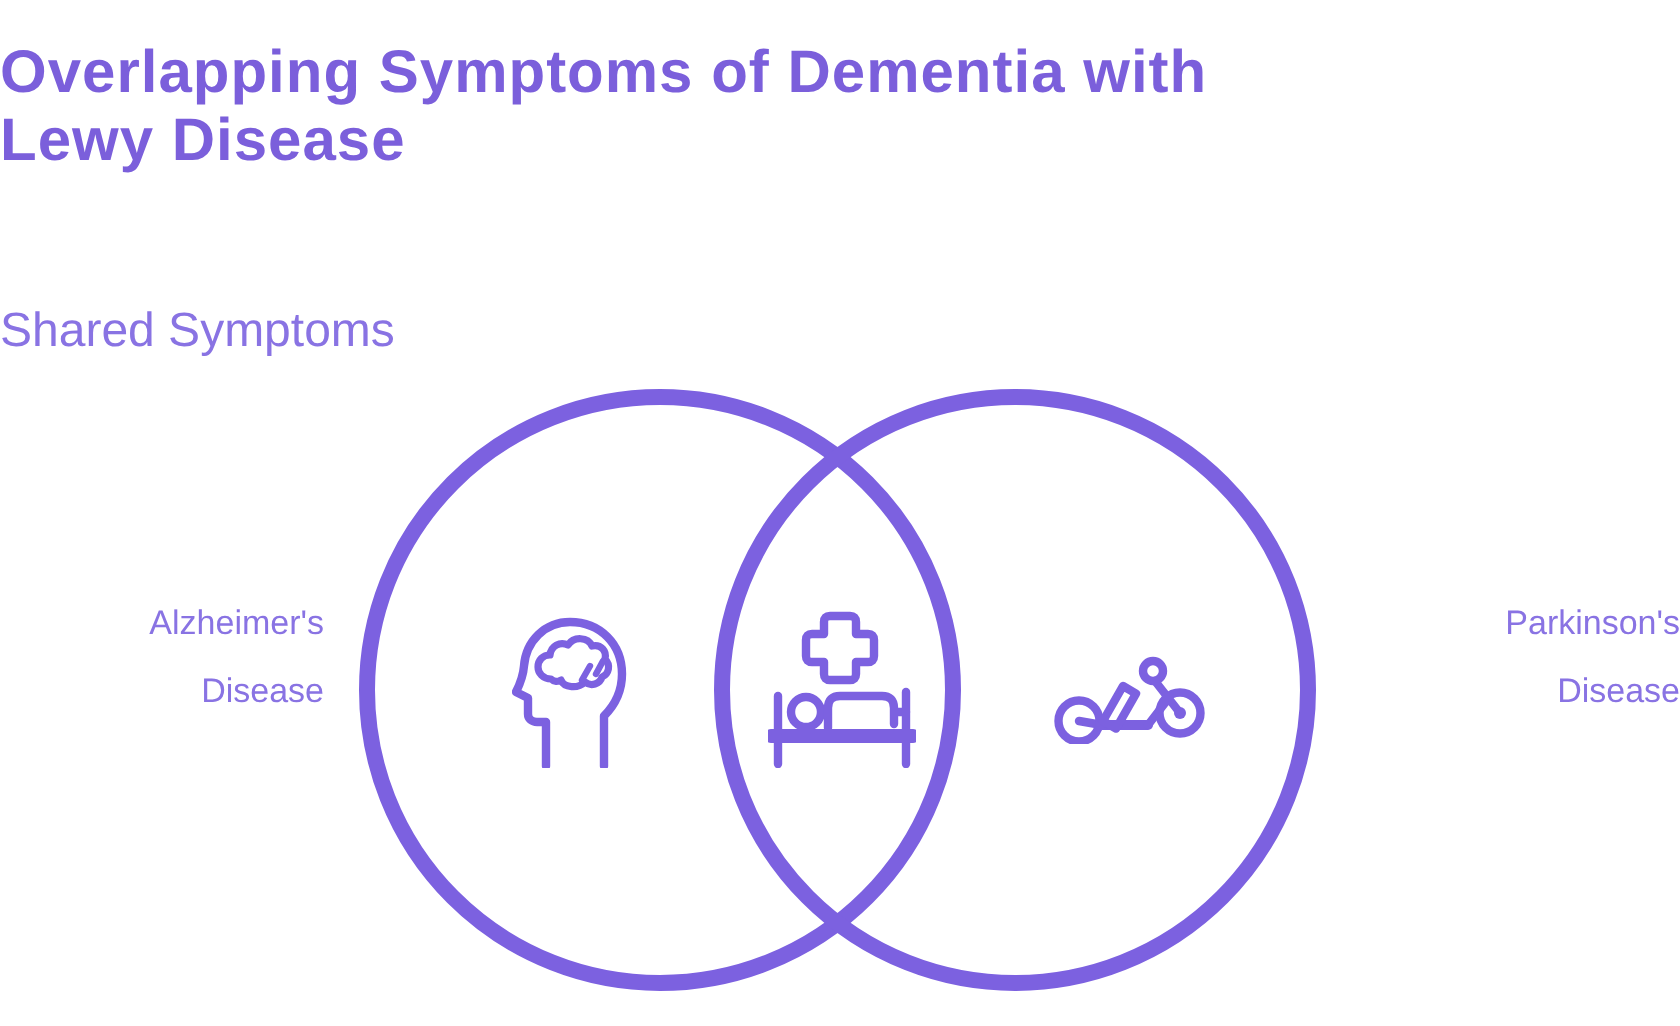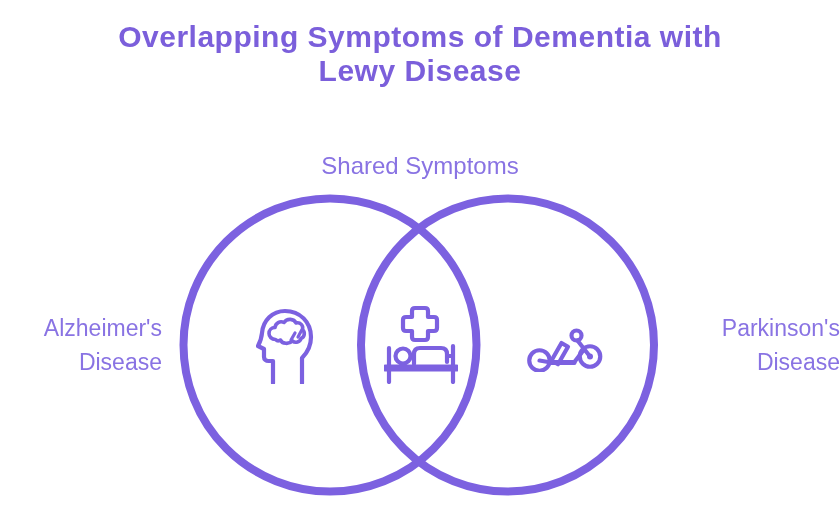--- a/index.html
+++ b/index.html
@@ -4,45 +4,45 @@
 <style>
   html,body{margin:0;padding:0;background:#ffffff;}
   .canvas{
     position:relative;width:840px;height:513px;
     background:var(--background,#ffffff);
     font-family:"Liberation Sans",sans-serif;
     overflow:hidden;
   }
   .title{
     position:absolute;top:20px;left:0;width:100%;margin:0;
-    text-align:center;font-size:30px;line-height:34px;font-weight:bold;
+    font-size:30px;line-height:34px;font-weight:bold;
     letter-spacing:.5px;color:var(--title-text,#7b5fdb);
   }
   .title span{display:block;}
   .shared-label{
-    position:absolute;top:151px;left:0;width:100%;text-align:center;
+    position:absolute;top:151px;left:0;width:100%;
     font-size:24px;line-height:30px;color:var(--label-text,#8973e3);
   }
   .venn-svg{position:absolute;left:0;top:0;}
   .vcircle{fill:none;stroke:var(--accent,#7c61e0);stroke-width:8;}
   .icon{position:absolute;}
   .icon path,.icon circle{
     fill:none;stroke:var(--accent,#7c61e0);
     stroke-linecap:round;stroke-linejoin:round;stroke-width:4.2;
   }
   .icon .sw36{stroke-width:3.6;}
   .icon .sw32{stroke-width:3.2;}
   .icon .sw50{stroke-width:5;}
   .icon .sw70{stroke-width:7;}
   .icon .hub{fill:var(--accent,#7c61e0);stroke:none;}
   .head-icon{left:256px;top:306px;}
   .bed-icon{left:384px;top:304px;}
   .bike-icon{left:521px;top:324px;}
   .side-label{
-    position:absolute;top:311px;font-size:23px;line-height:34px;
+    position:absolute;top:295px;font-size:17px;line-height:34px;
     color:var(--label-text,#8973e3);
   }
   .side-label span{display:block;}
   .side-label.left{left:0;width:162px;text-align:right;}
   .side-label.right{left:680px;width:160px;text-align:right;}
 </style>
 </head>
 <body>
 
 <div class="canvas">

